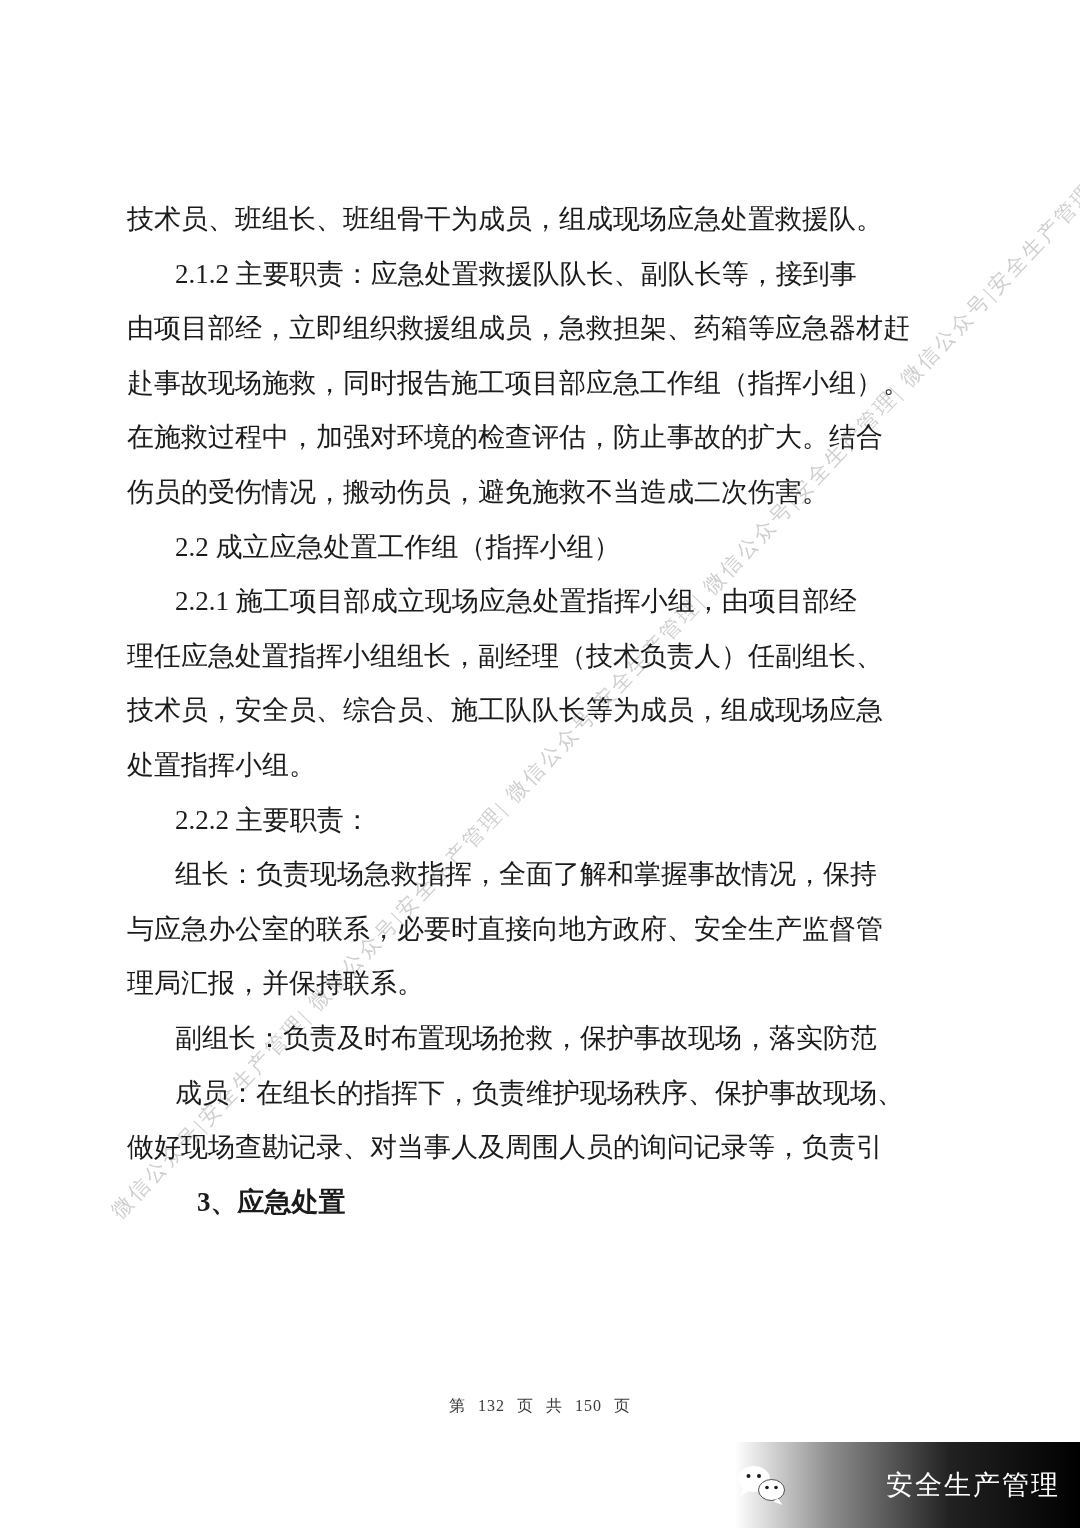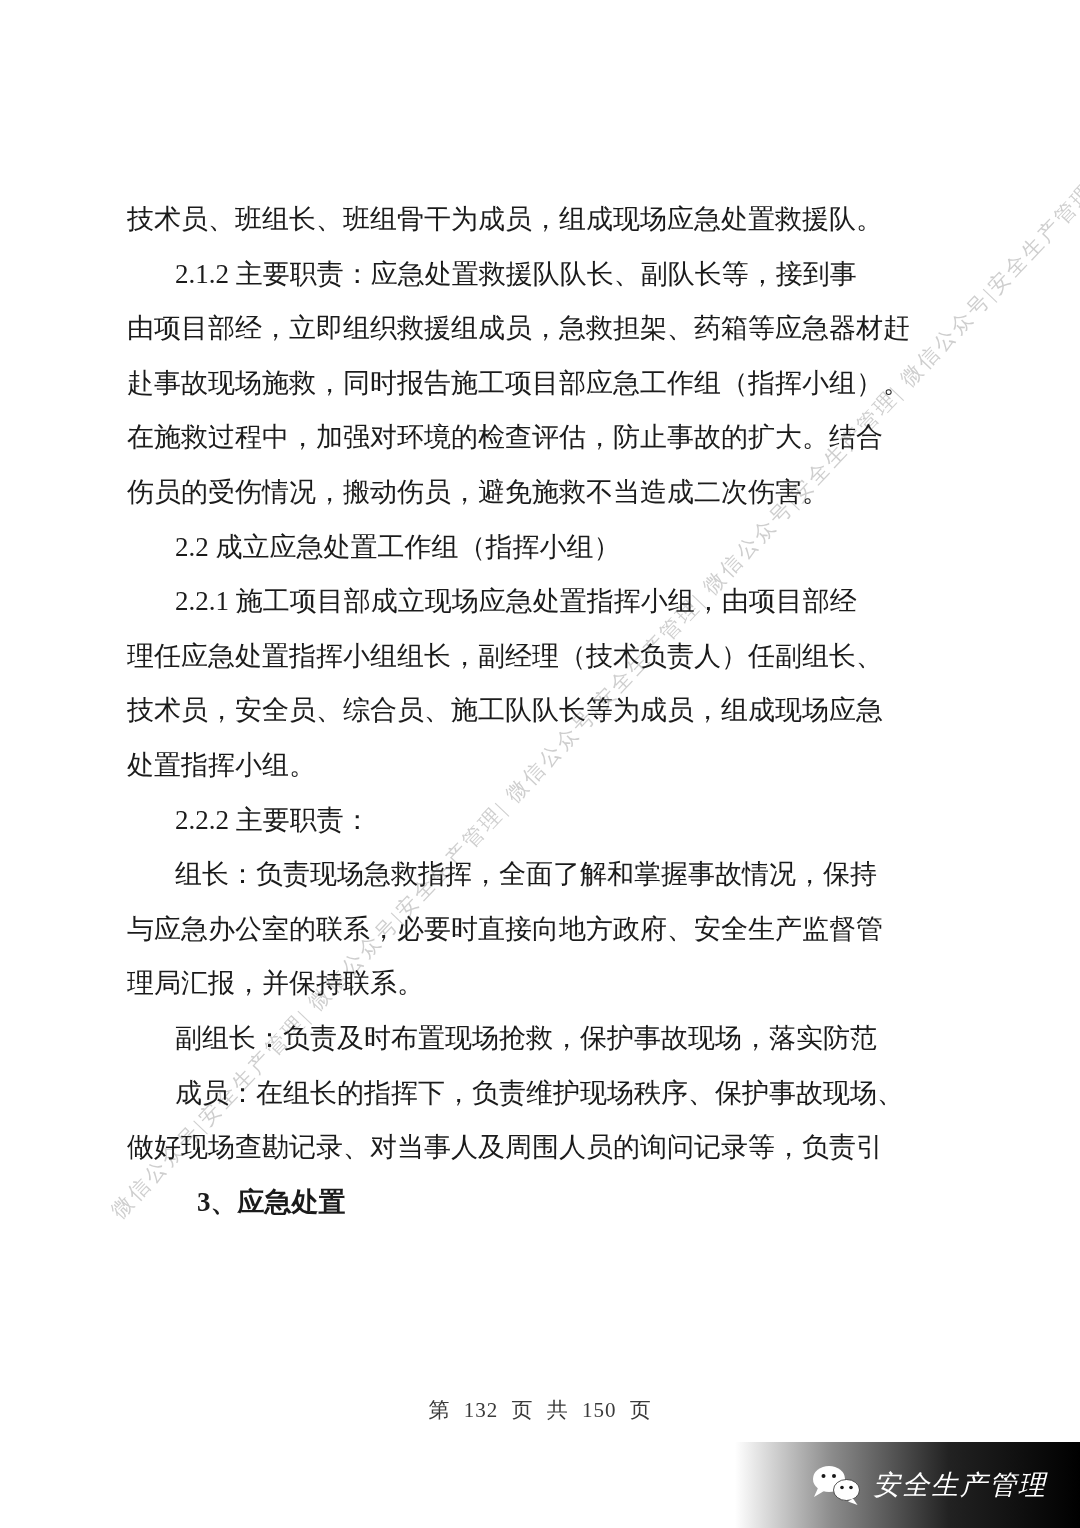--- a/index.html
+++ b/index.html
@@ -43,46 +43,45 @@
   }
   .ind  { text-indent: 48px; }
   .head { text-indent: 70px; font-weight: bold; }
   
   .footer {
     position: absolute;
     top: 1396px;
     left: 0;
     width: 100%;
     text-align: center;
-    font-size: 21px;
+    font-size: 16px;
     color: #3a3a3a;
     letter-spacing: 1px;
     word-spacing: 7px;
     z-index: 2;
   }
   
   .badge {
     position: absolute;
     right: 0;
     bottom: 0;
     width: 345px;
     height: 86px;
     display: flex;
     align-items: center;
-    justify-content: flex-end;
+    justify-content: space-between;
     gap: 11px;
-    padding-right: 33px;
+    padding-right: 20px;
     box-sizing: border-box;
     background: linear-gradient(to right,
       rgba(25,25,25,0) 0%,
       rgba(45,45,45,0.55) 28%,
       rgba(15,15,15,0.92) 62%,
       #000000 100%);
     z-index: 3;
-    font-style: italic;
   }
   .badge-icon { width: 52px; height: 42px; flex: 0 0 auto; }
   .badge-label {
     color: #ffffff;
     font-size: 27px;
     letter-spacing: 2px;
     font-family: "Liberation Sans", "DejaVu Sans", sans-serif;
     white-space: nowrap;
   }
 </style>

